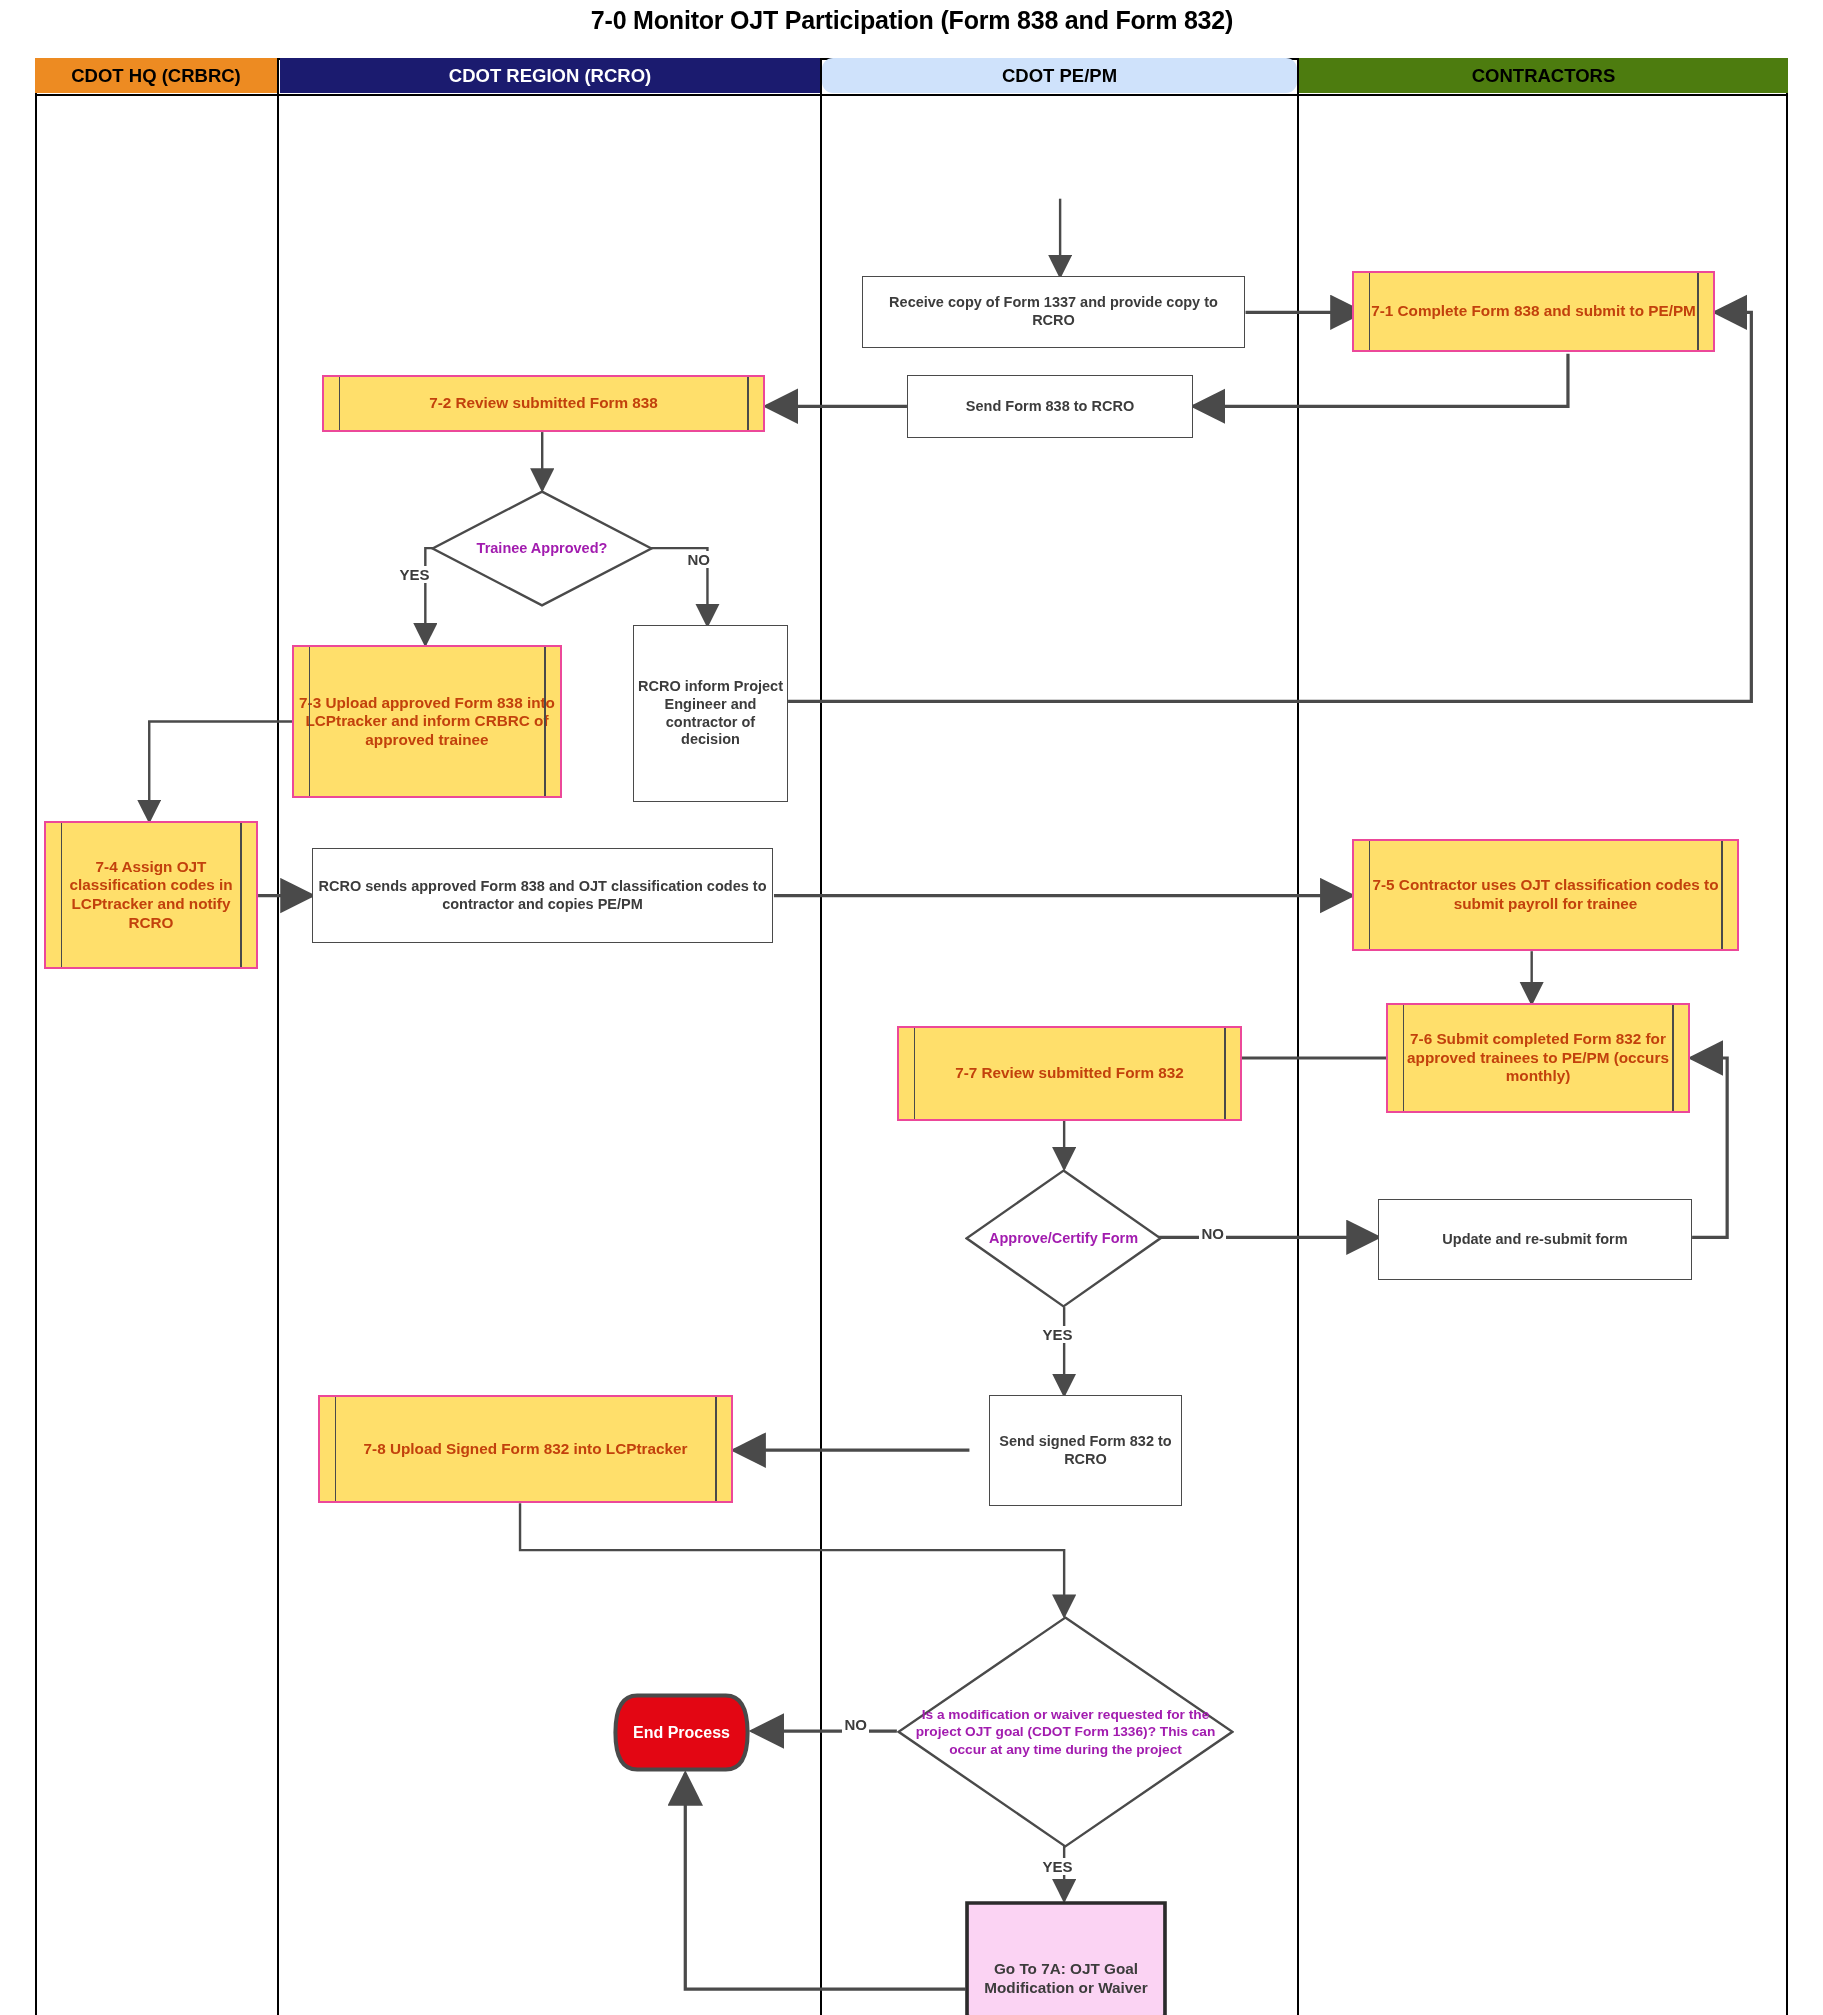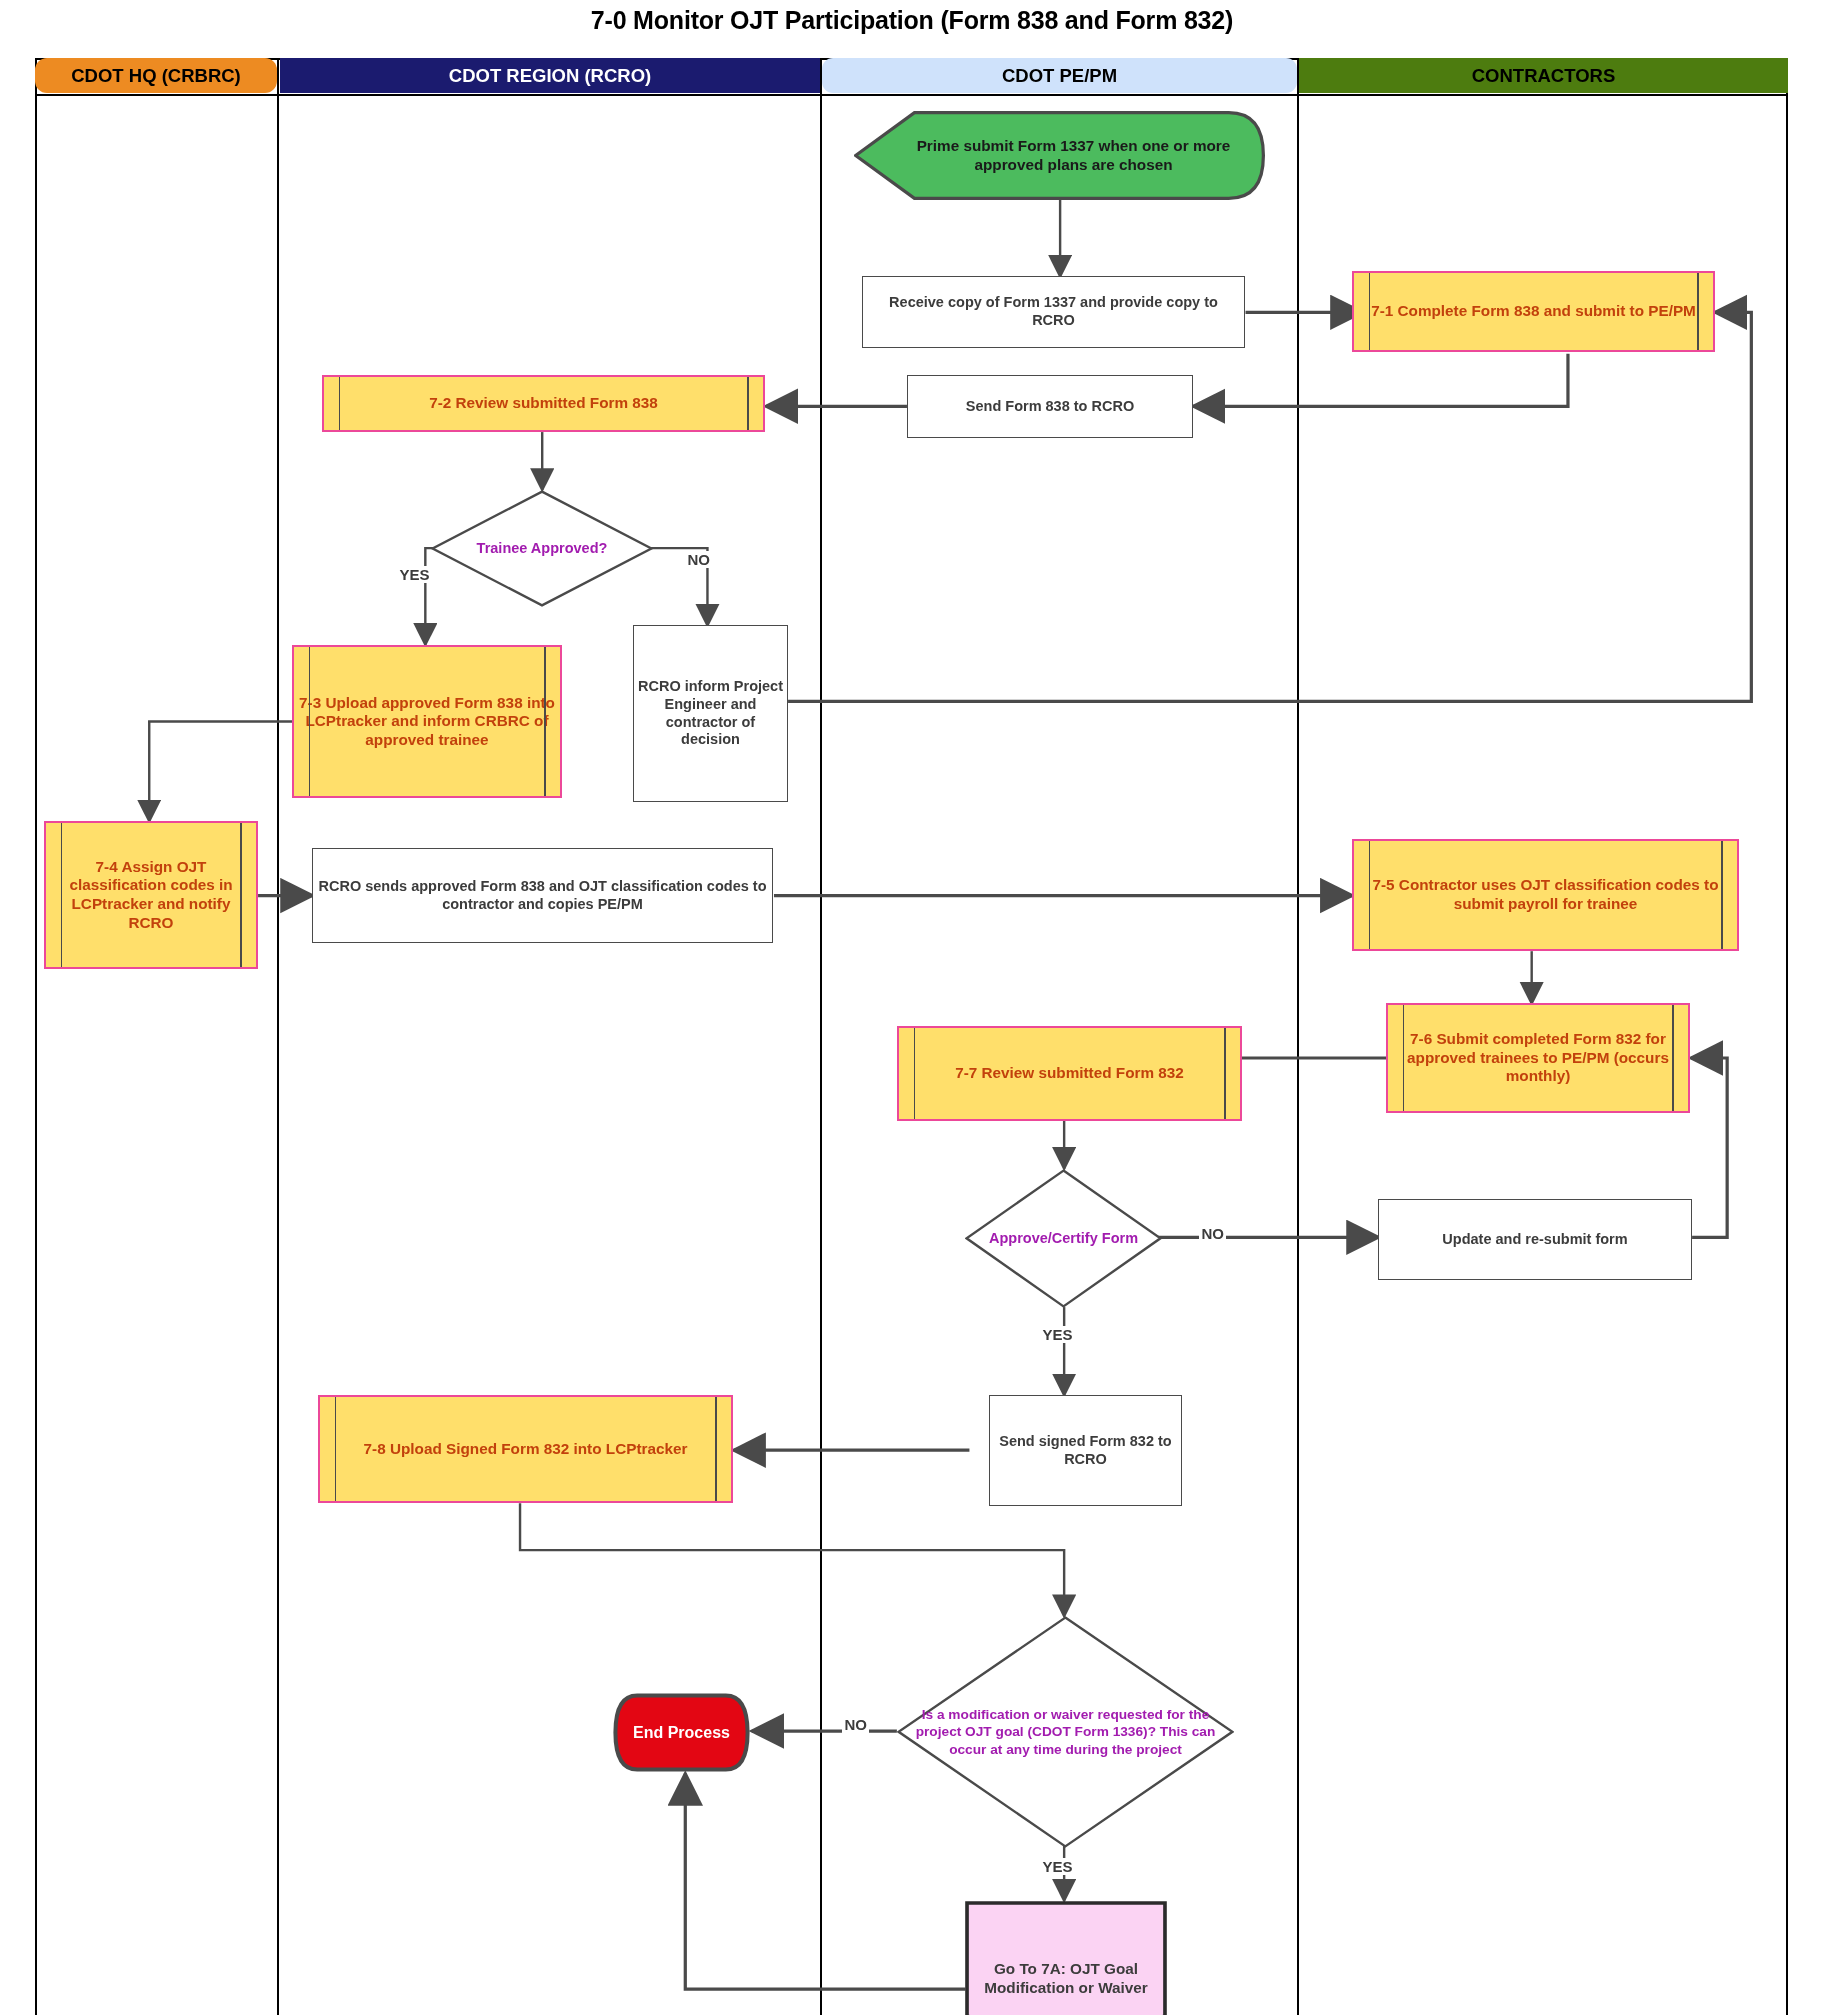--- a/index.html
+++ b/index.html
@@ -8,21 +8,21 @@
 
   #title{
     position:absolute;left:0;top:5.6px;width:1824px;text-align:center;
     font-size:25px;font-weight:bold;color:#000;letter-spacing:-0.2px;
   }
 
   
   .lane-head{position:absolute;top:58px;height:35px;
     display:flex;align-items:center;justify-content:center;
     font-size:18.5px;font-weight:bold;box-sizing:border-box;}
-  #lane-head-hq{left:35px;width:242px;background:#ED8B22;color:#000;border-radius:12px;}
+  #lane-head-hq{left:35px;width:242px;background:#ED8B22;color:#000;}
   #lane-head-region{left:280px;width:540px;background:#1B1B6F;color:#fff;}
   #lane-head-pepm{left:822px;width:475px;background:#CFE2FB;color:#000;border-radius:11px;}
   #lane-head-contractors{left:1299px;width:489px;background:#999999;color:#000;}
 
   
   #grid-frame{position:absolute;left:35px;top:58px;width:1753px;height:2029px;
      border:2px solid #000;box-sizing:border-box;}
   .lane-div{position:absolute;top:58px;width:2px;height:2029px;background:#000;}
   #div1{left:277px;} #div2{left:820px;} #div3{left:1297px;}
   #headline-bottom{position:absolute;left:35px;top:94px;width:1753px;height:1.6px;background:#000;}
@@ -145,26 +145,20 @@
       <path d="M1290,3730 L1290,3846 L2640,3846 L2640,4010" marker-end="url(#ah)"></path>
 
       <path d="M2225,4295 L1865,4295" marker-end="url(#ahs)" stroke-width="8"></path>
 
       <path d="M2640,4580 L2640,4716" marker-end="url(#ah)"></path>
 
       <path d="M2395,4935 L1700,4935 L1700,4400" marker-end="url(#ahs)" stroke-width="8"></path>
     </g>
   </svg>
 
-  <div class="node pennant" style="left:854px;top:111px;width:411px;height:89px;">
-    <svg viewBox="0 0 1020 220" preserveAspectRatio="none">
-      <path d="M150,4 L930,4 Q1016,4 1016,110 Q1016,216 930,216 L150,216 L4,110 Z" fill="#4CBB5E" stroke="#4A4A4A" stroke-width="8"></path>
-    </svg>
-    <span class="lbl">Prime submit Form 1337 when one or more approved plans are chosen</span>
-  </div>
 
   <div class="node proc" style="left:862px;top:276px;width:383px;height:72px;">
     <span class="lbl">Receive copy of Form 1337 and provide copy to RCRO</span>
   </div>
 
   <div class="node pdp" style="left:1352px;top:271px;width:363px;height:81px;">
     <span class="lbl">7-1 Complete Form 838 and submit to PE/PM</span>
   </div>
 
   <div class="node proc" style="left:907px;top:375px;width:286px;height:63px;">

